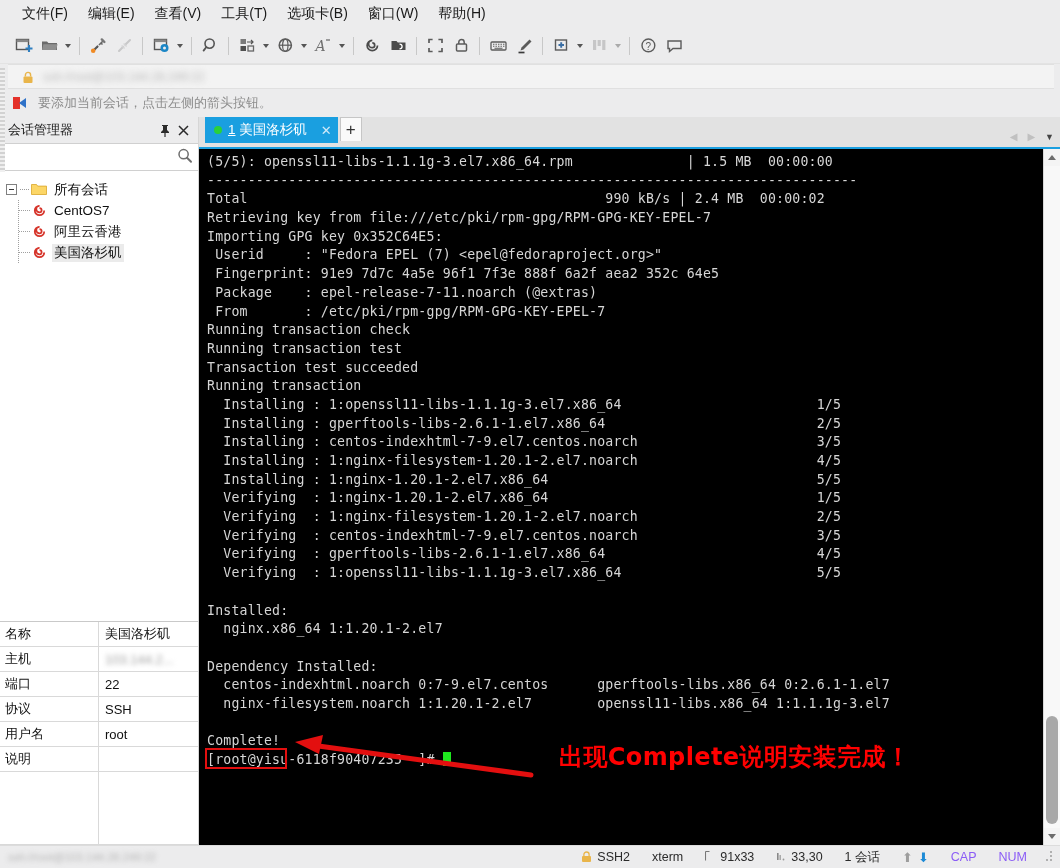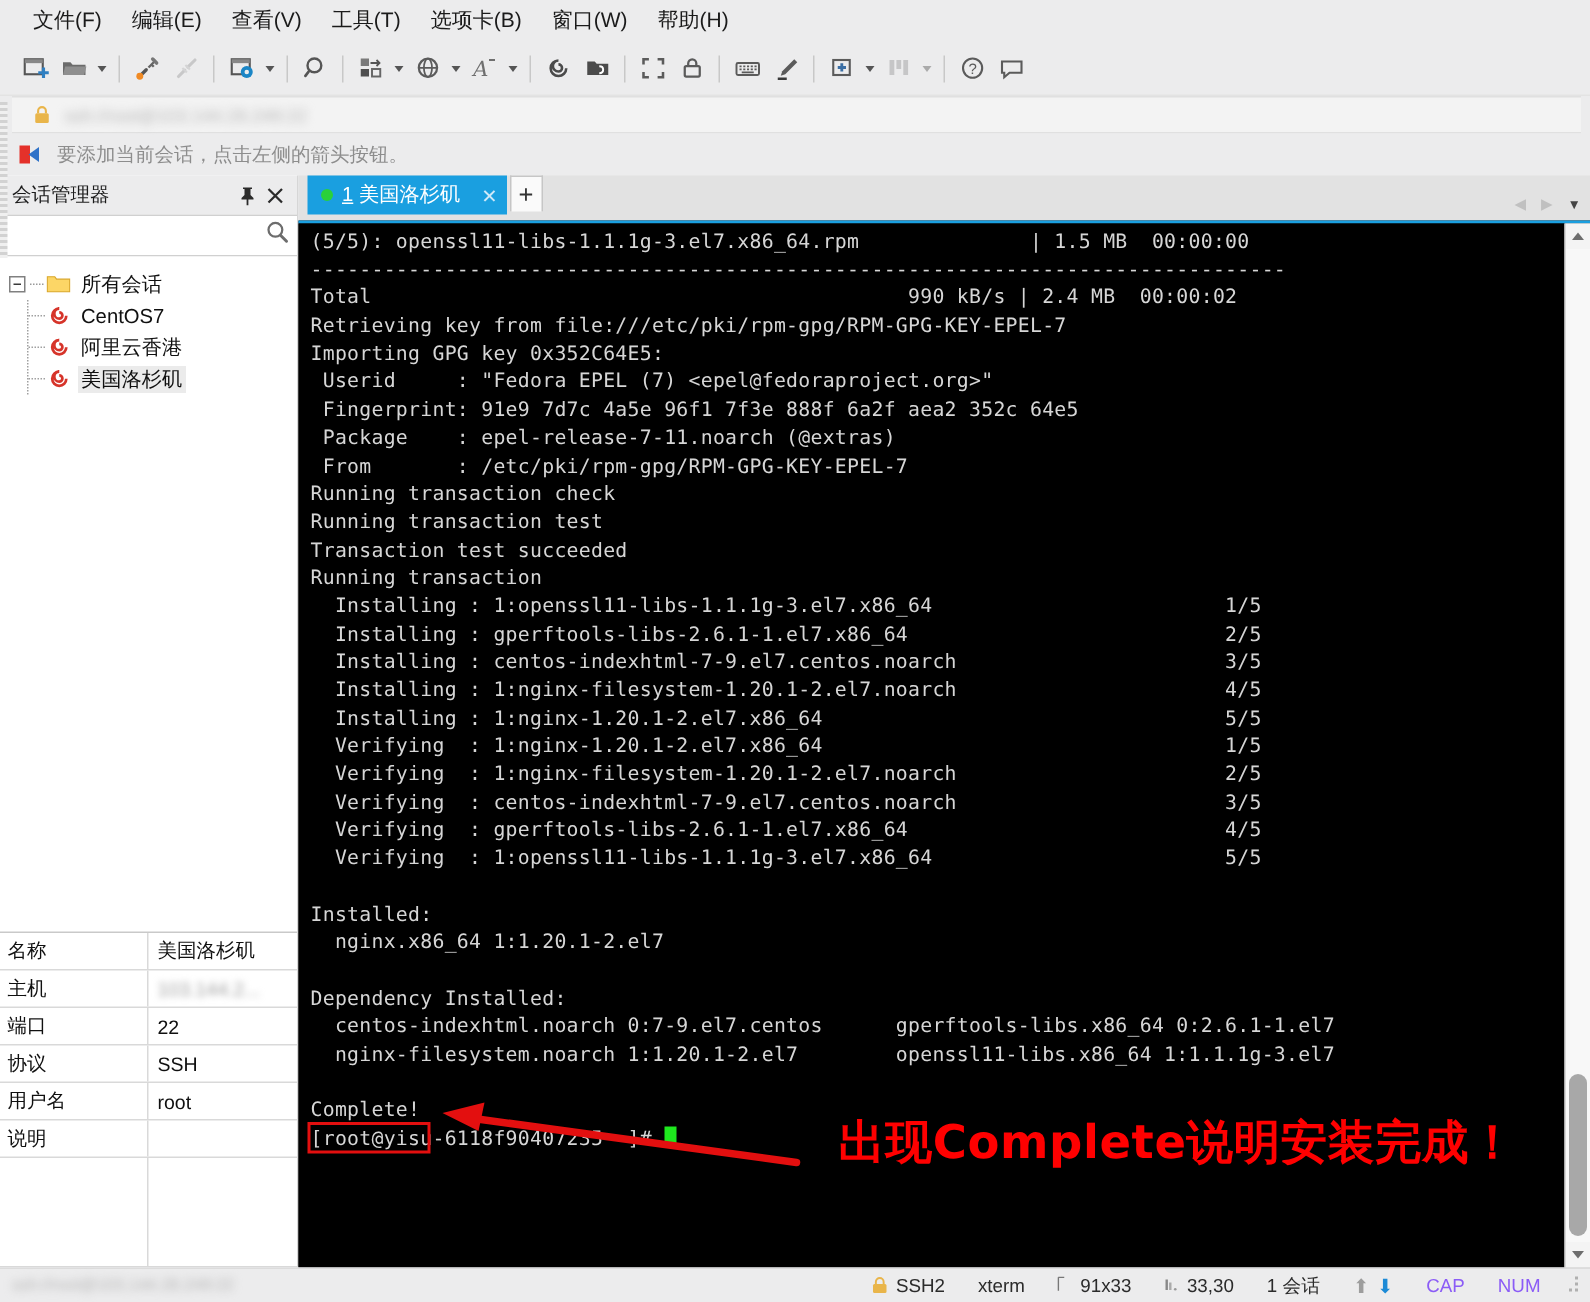--- a/index.html
+++ b/index.html
@@ -397,21 +397,21 @@
   
   .anno { position: absolute; pointer-events: none; }
   .anno-box {
     border: 2px solid #e30f0f;
     left: 6px; top: 599px;
     width: 82px; height: 21px;
   }
   .anno-text {
     left: 360px; top: 592px;
     color: #ff0000;
-    font-size: 31px;
+    font-size: 24px;
     font-family: "DejaVu Sans", sans-serif;
     font-weight: 600;
     white-space: nowrap;
     letter-spacing: 0.4px;
   }
 
   
   .statusbar {
     height: 23px;
     flex: 0 0 23px;

